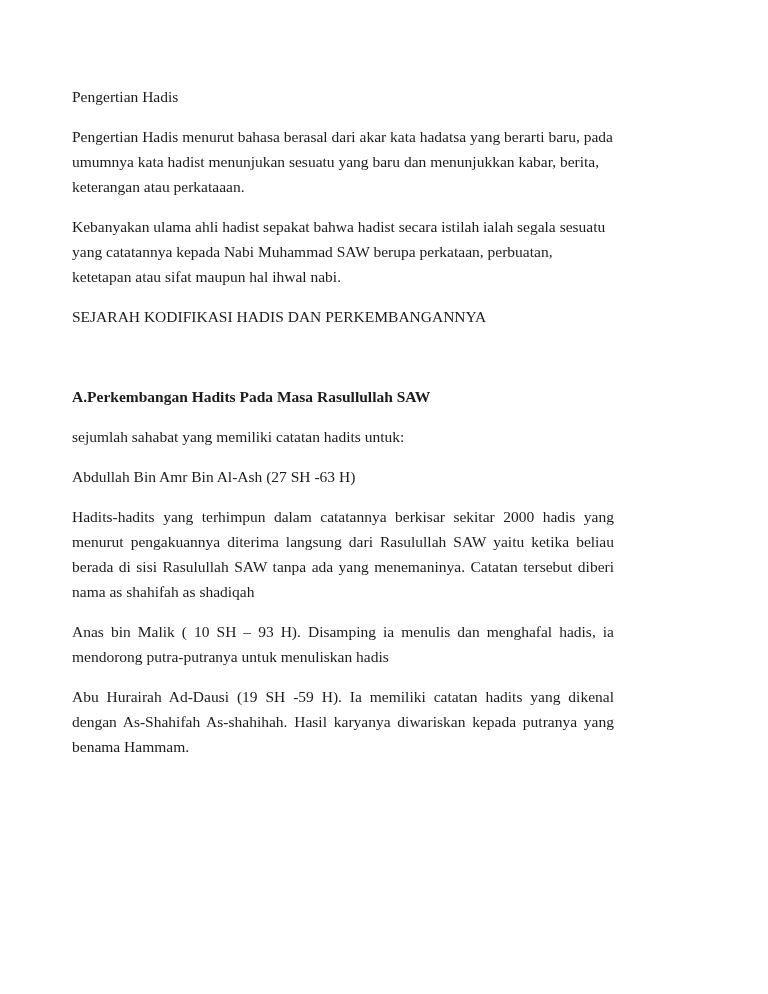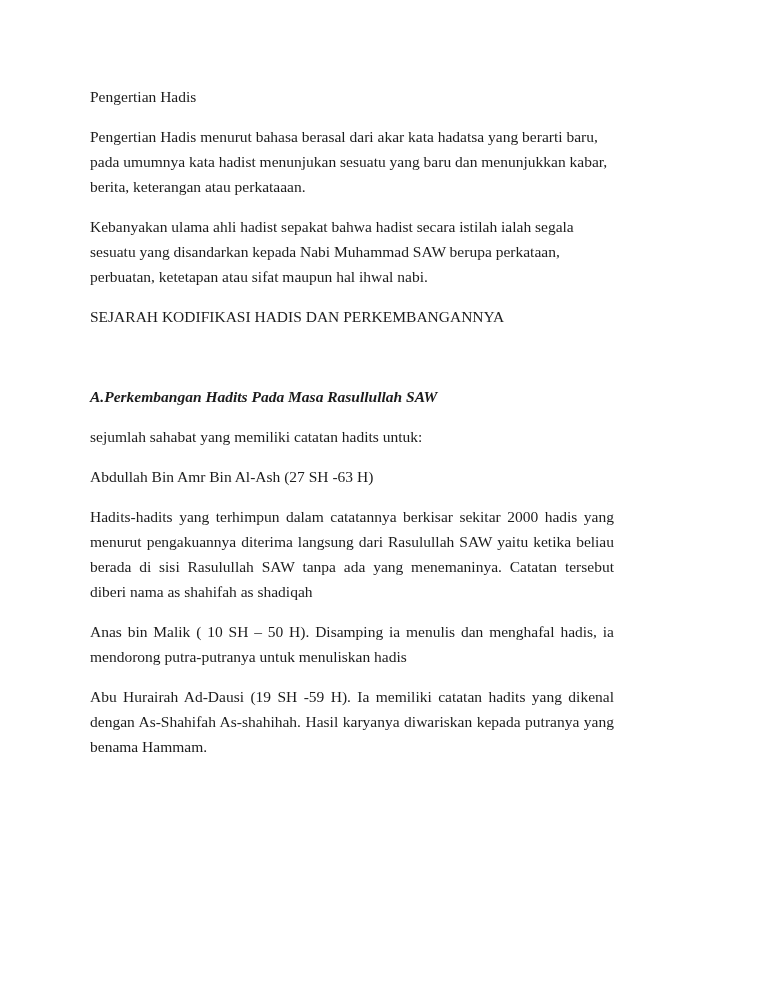--- a/index.html
+++ b/index.html
@@ -11,54 +11,54 @@
     width: 768px;
     height: 994px;
     overflow: hidden;
     font-family: "Liberation Serif", serif;
   }
   .page {
     box-sizing: border-box;
     width: 704px;
     height: 994px;
     background: #ffffff;
-    padding: 84px 90px 40px 90px;
+    padding: 84px 90px 40px 72px;
     color: #1c1c1c;
   }
   .para {
     margin: 0 0 15px 0;
     font-size: 15.5px;
     line-height: 25px;
     text-align: left;
     white-space: normal;
   }
   .para.justify { text-align: justify; }
   .para.center  { text-align: left; margin-top: 9px; }
-  .para.bold    { font-weight: bold; font-style: italic; }
+  .para.bold    { font-weight: bold; }
   .para.empty   { height: 25px; }
 </style>
 </head>
 <body>
 
 <div class="page">
   <p class="para">Pengertian Hadis</p>
 
   <p class="para">Pengertian Hadis menurut bahasa berasal dari akar kata hadatsa yang berarti baru, pada umumnya kata hadist menunjukan sesuatu yang baru dan menunjukkan kabar, berita, keterangan atau perkataaan.</p>
 
-  <p class="para">Kebanyakan ulama ahli hadist sepakat bahwa hadist secara istilah ialah segala sesuatu yang disandarkan kepada Nabi Muhammad SAW berupa perkataan, perbuatan, ketetapan atau sifat maupun hal ihwal nabi.</p>
+  <p class="para">Kebanyakan ulama ahli hadist sepakat bahwa hadist secara istilah ialah segala sesuatu yang catatannya kepada Nabi Muhammad SAW berupa perkataan, perbuatan, ketetapan atau sifat maupun hal ihwal nabi.</p>
 
   <p class="para center">SEJARAH KODIFIKASI HADIS DAN PERKEMBANGANNYA</p>
 
   <p class="para empty"></p>
 
   <p class="para bold">A.Perkembangan Hadits Pada Masa Rasullullah SAW</p>
 
   <p class="para">sejumlah sahabat yang memiliki catatan hadits untuk:</p>
 
   <p class="para">Abdullah Bin Amr Bin Al-Ash (27 SH -63 H)</p>
 
   <p class="para justify">Hadits-hadits yang terhimpun dalam catatannya berkisar sekitar 2000 hadis yang menurut pengakuannya diterima langsung dari Rasulullah SAW yaitu ketika beliau berada di sisi Rasulullah SAW tanpa ada yang menemaninya. Catatan tersebut diberi nama as shahifah as shadiqah</p>
 
 
-  <p class="para justify">Anas bin Malik ( 10 SH – 50 H). Disamping ia menulis dan menghafal hadis, ia mendorong putra-putranya untuk menuliskan hadis</p>
+  <p class="para justify">Anas bin Malik ( 10 SH – 93 H). Disamping ia menulis dan menghafal hadis, ia mendorong putra-putranya untuk menuliskan hadis</p>
 
   <p class="para justify">Abu Hurairah Ad-Dausi (19 SH -59 H). Ia memiliki catatan hadits yang dikenal dengan As-Shahifah As-shahihah. Hasil karyanya diwariskan kepada putranya yang benama Hammam.</p>
 </div>
 
 </body></html>

